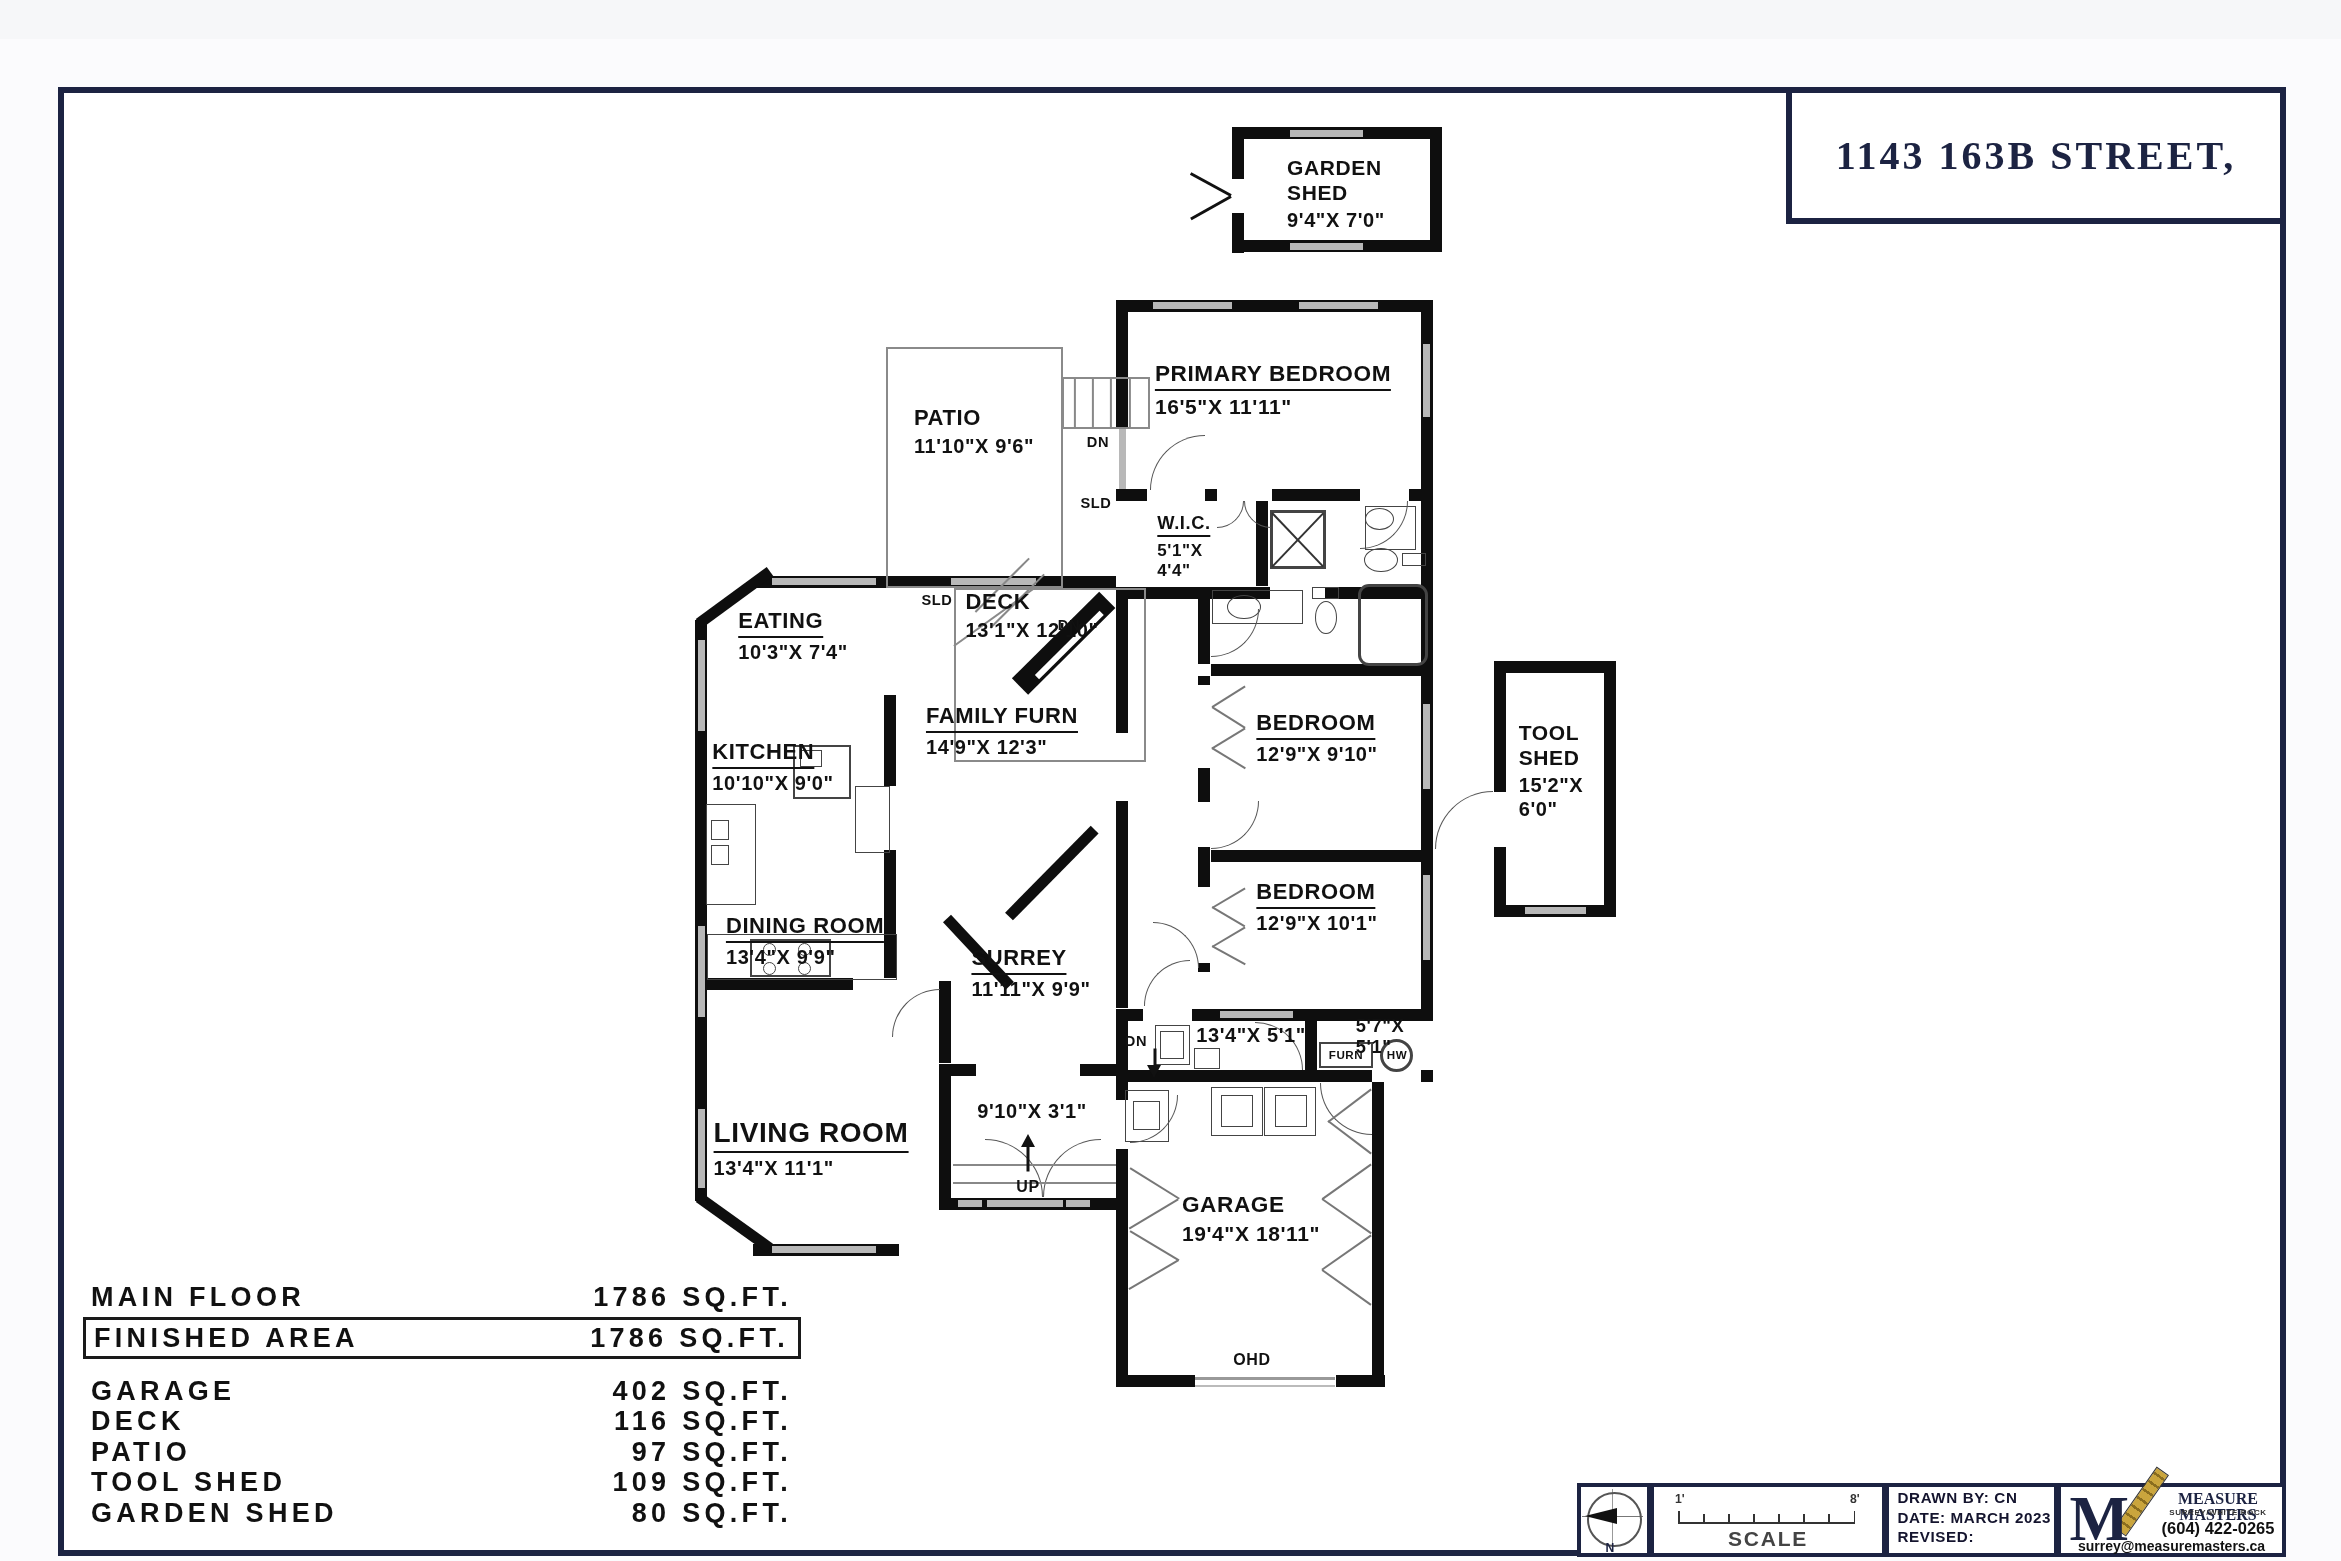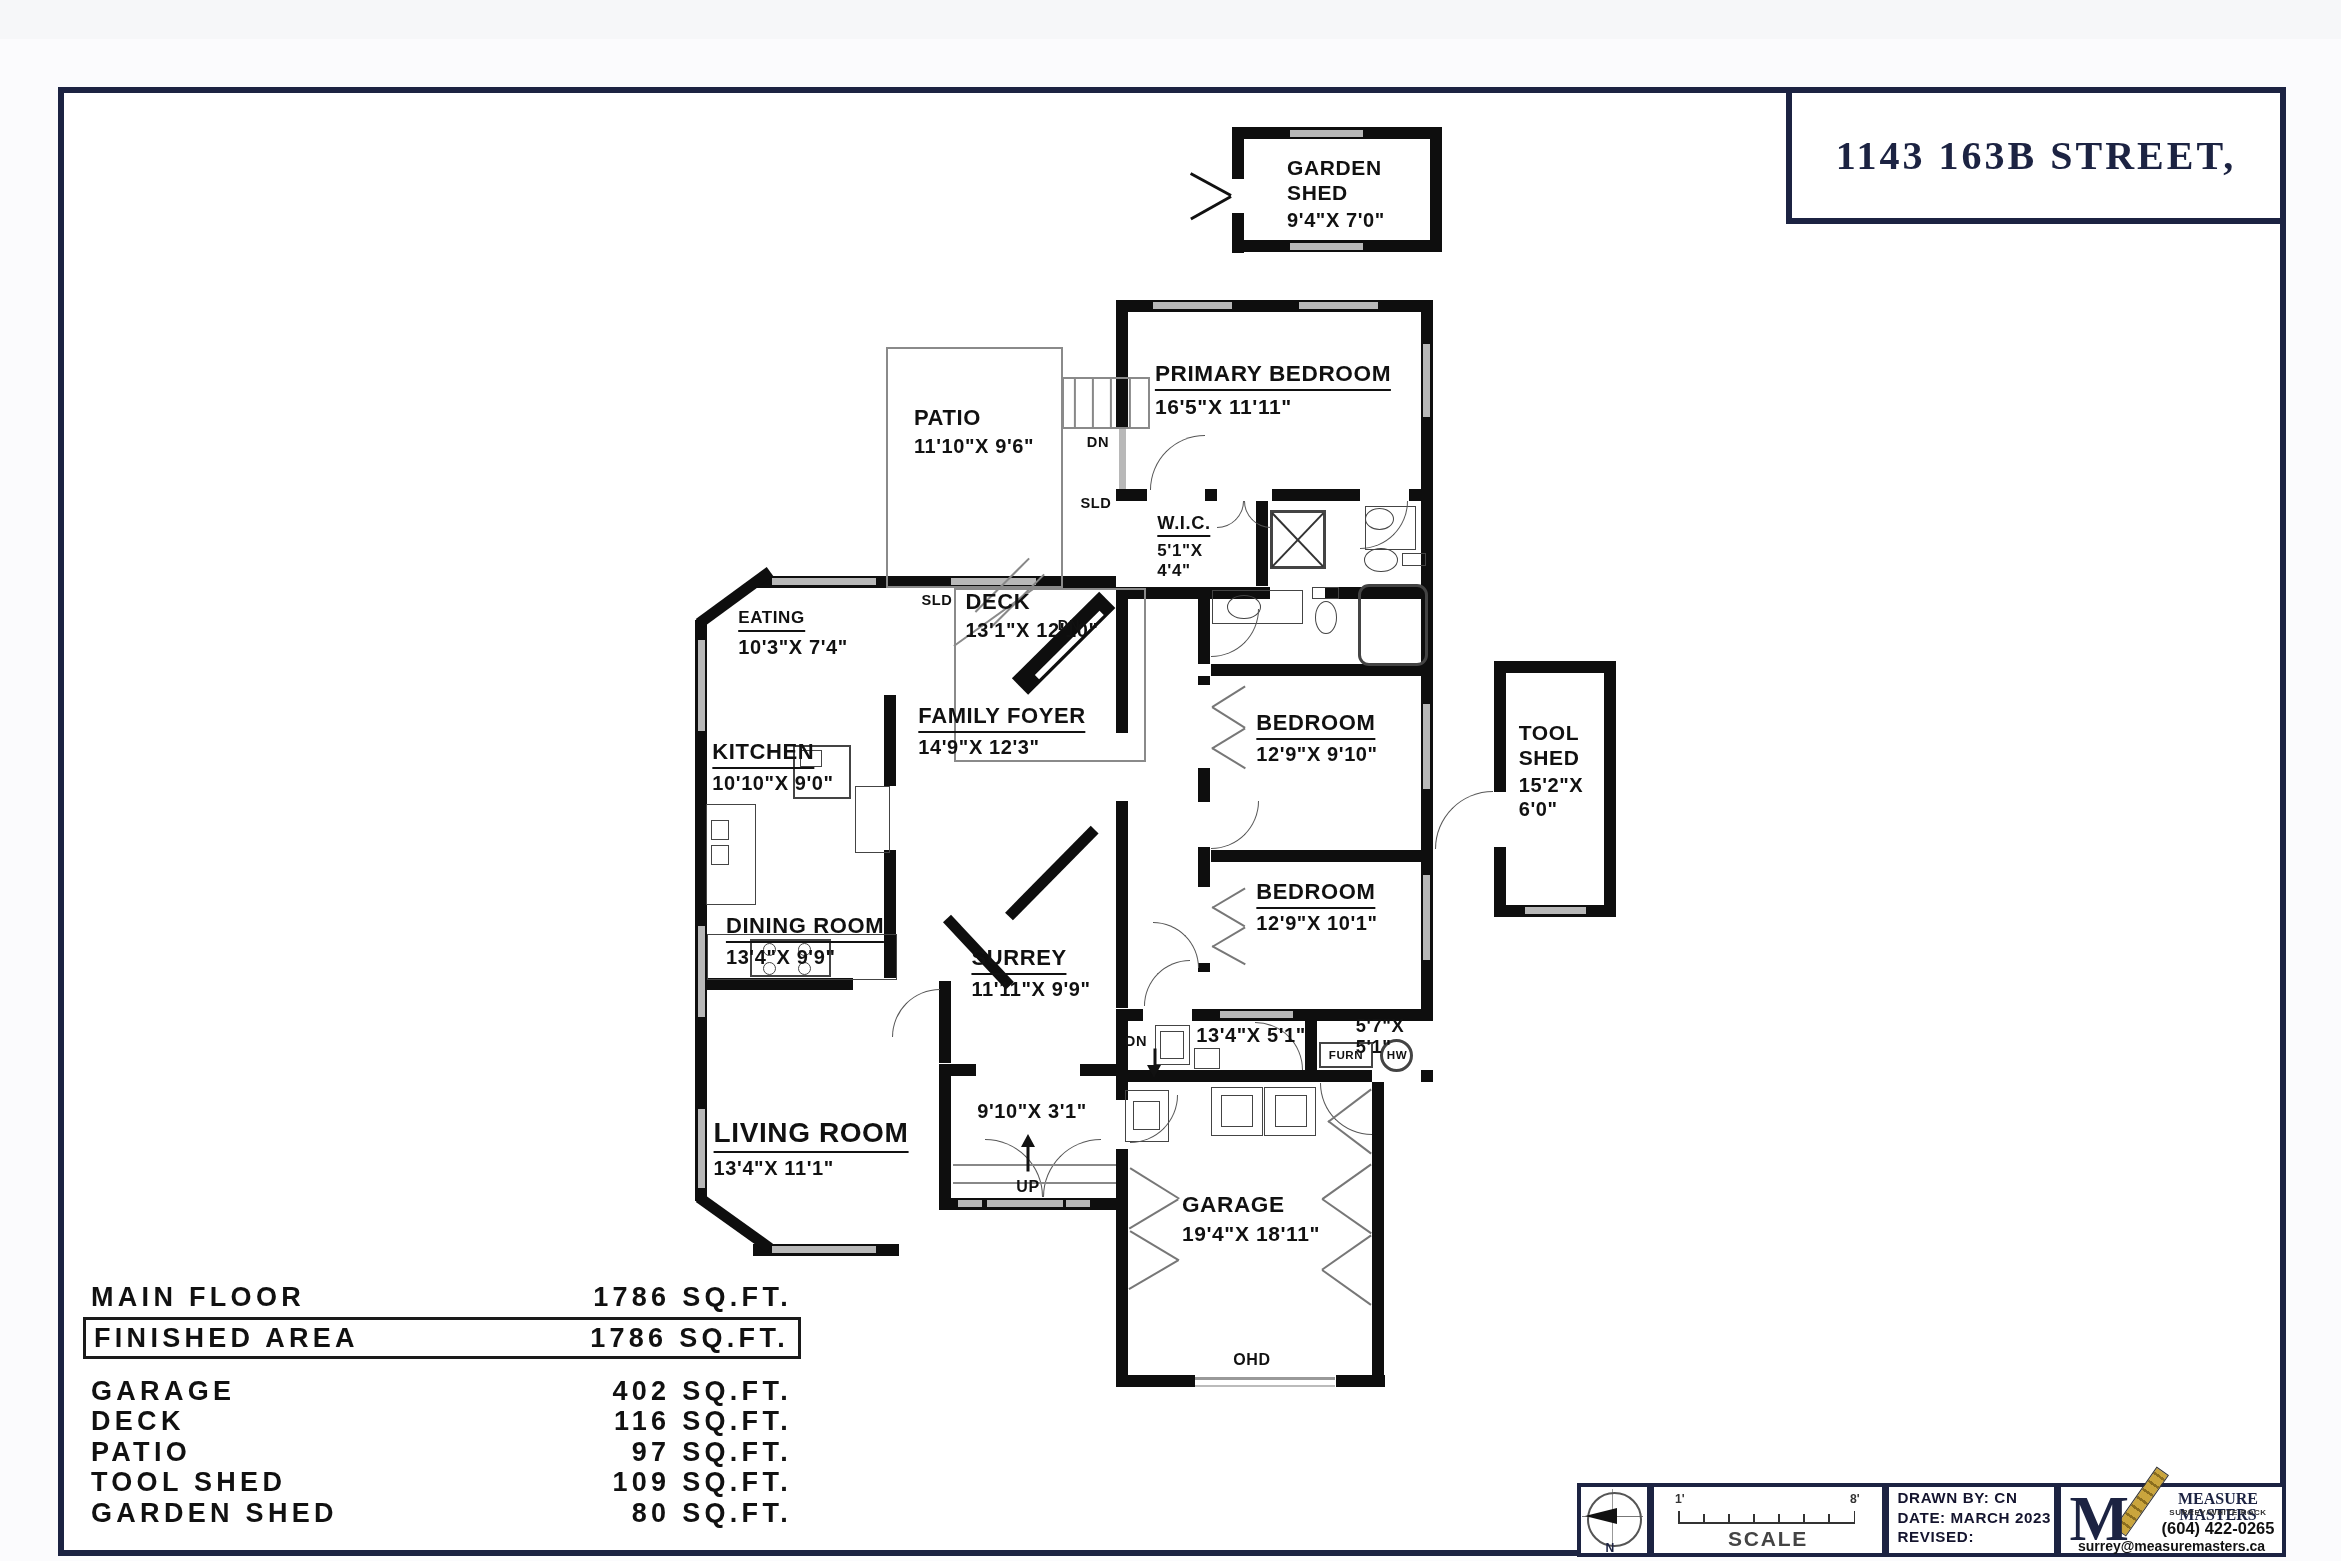--- a/index.html
+++ b/index.html
@@ -255,23 +255,23 @@
       <div class="ps" style="left: 1195px; top: 1346px; width: 140px; height: 1.8px; background: rgb(187, 187, 187); transform: rotate(0deg);"></div>
       <div class="tri" style="left: 1021px; top: 1095px; border-left: 7.3px solid transparent; border-right: 7.3px solid transparent; border-bottom: 13.4px solid rgb(17, 17, 17);"></div>
       <div class="tri" style="left: 1147px; top: 1026px; border-left: 7.3px solid transparent; border-right: 7.3px solid transparent; border-top: 13.4px solid rgb(17, 17, 17);"></div>
       <div class="rlabel" style="left: 1336px; top: 117px;"><span class="rname" style="font-size: 21px;">GARDEN
 SHED</span><span class="rdims" style="font-size: 20px;">9'4"X 7'0"</span></div>
       <div class="rlabel" style="left: 1273px; top: 322px;"><span class="rname u" style="font-size: 22.6px;">PRIMARY BEDROOM</span><span class="rdims" style="font-size: 21px;">16'5"X 11'11"</span></div>
       <div class="rlabel" style="left: 1184px; top: 473px;"><span class="rname u" style="font-size: 18.3px;">W.I.C.</span><span class="rdims" style="font-size: 17px;">5'1"X
 4'4"</span></div>
       <div class="rlabel" style="left: 974px; top: 366px;"><span class="rname" style="font-size: 22px;">PATIO</span><span class="rdims" style="font-size: 20px;">11'10"X 9'6"</span></div>
       <div class="rlabel" style="left: 1032px; top: 550px;"><span class="rname" style="font-size: 22px;">DECK</span><span class="rdims" style="font-size: 20px;">13'1"X 12'10"</span></div>
-      <div class="rlabel" style="left: 793px; top: 569px;"><span class="rname u" style="font-size: 17px;">EATING</span><span class="rdims" style="font-size: 20px;">10'3"X 7'4"</span></div>
+      <div class="rlabel" style="left: 793px; top: 569px;"><span class="rname u" style="font-size: 22px;">EATING</span><span class="rdims" style="font-size: 20px;">10'3"X 7'4"</span></div>
       <div class="rlabel" style="left: 773px; top: 700px;"><span class="rname u" style="font-size: 22px;">KITCHEN</span><span class="rdims" style="font-size: 20px;">10'10"X 9'0"</span></div>
-      <div class="rlabel" style="left: 1002px; top: 664px;"><span class="rname u" style="font-size: 22px;">FAMILY FOYER</span><span class="rdims" style="font-size: 20px;">14'9"X 12'3"</span></div>
+      <div class="rlabel" style="left: 1002px; top: 664px;"><span class="rname u" style="font-size: 22px;">FAMILY FURN</span><span class="rdims" style="font-size: 20px;">14'9"X 12'3"</span></div>
       <div class="rlabel" style="left: 1317px; top: 671px;"><span class="rname u" style="font-size: 22px;">BEDROOM</span><span class="rdims" style="font-size: 20px;">12'9"X 9'10"</span></div>
       <div class="rlabel" style="left: 1317px; top: 840px;"><span class="rname u" style="font-size: 22px;">BEDROOM</span><span class="rdims" style="font-size: 20px;">12'9"X 10'1"</span></div>
       <div class="rlabel" style="left: 1551px; top: 682px;"><span class="rname" style="font-size: 21px;">TOOL
 SHED</span><span class="rdims" style="font-size: 20px;">15'2"X
 6'0"</span></div>
       <div class="rlabel" style="left: 805px; top: 874px;"><span class="rname u" style="font-size: 22px;">DINING ROOM</span><span class="rdims" style="font-size: 20px;">13'4"X 9'9"</span></div>
       <div class="rlabel" style="left: 1031px; top: 906px;"><span class="rname u" style="font-size: 22px;">SURREY</span><span class="rdims" style="font-size: 20px;">11'11"X 9'9"</span></div>
       <div class="rlabel" style="left: 811px; top: 1077px;"><span class="rname u" style="font-size: 28px;">LIVING ROOM</span><span class="rdims" style="font-size: 20px;">13'4"X 11'1"</span></div>
       <div class="rlabel" style="left: 1251px; top: 981px;"><span class="rdims" style="font-size: 20px;">13'4"X 5'1"</span></div>
       <div class="rlabel" style="left: 1380px; top: 972px;"><span class="rdims" style="font-size: 18.3px;">5'7"X

